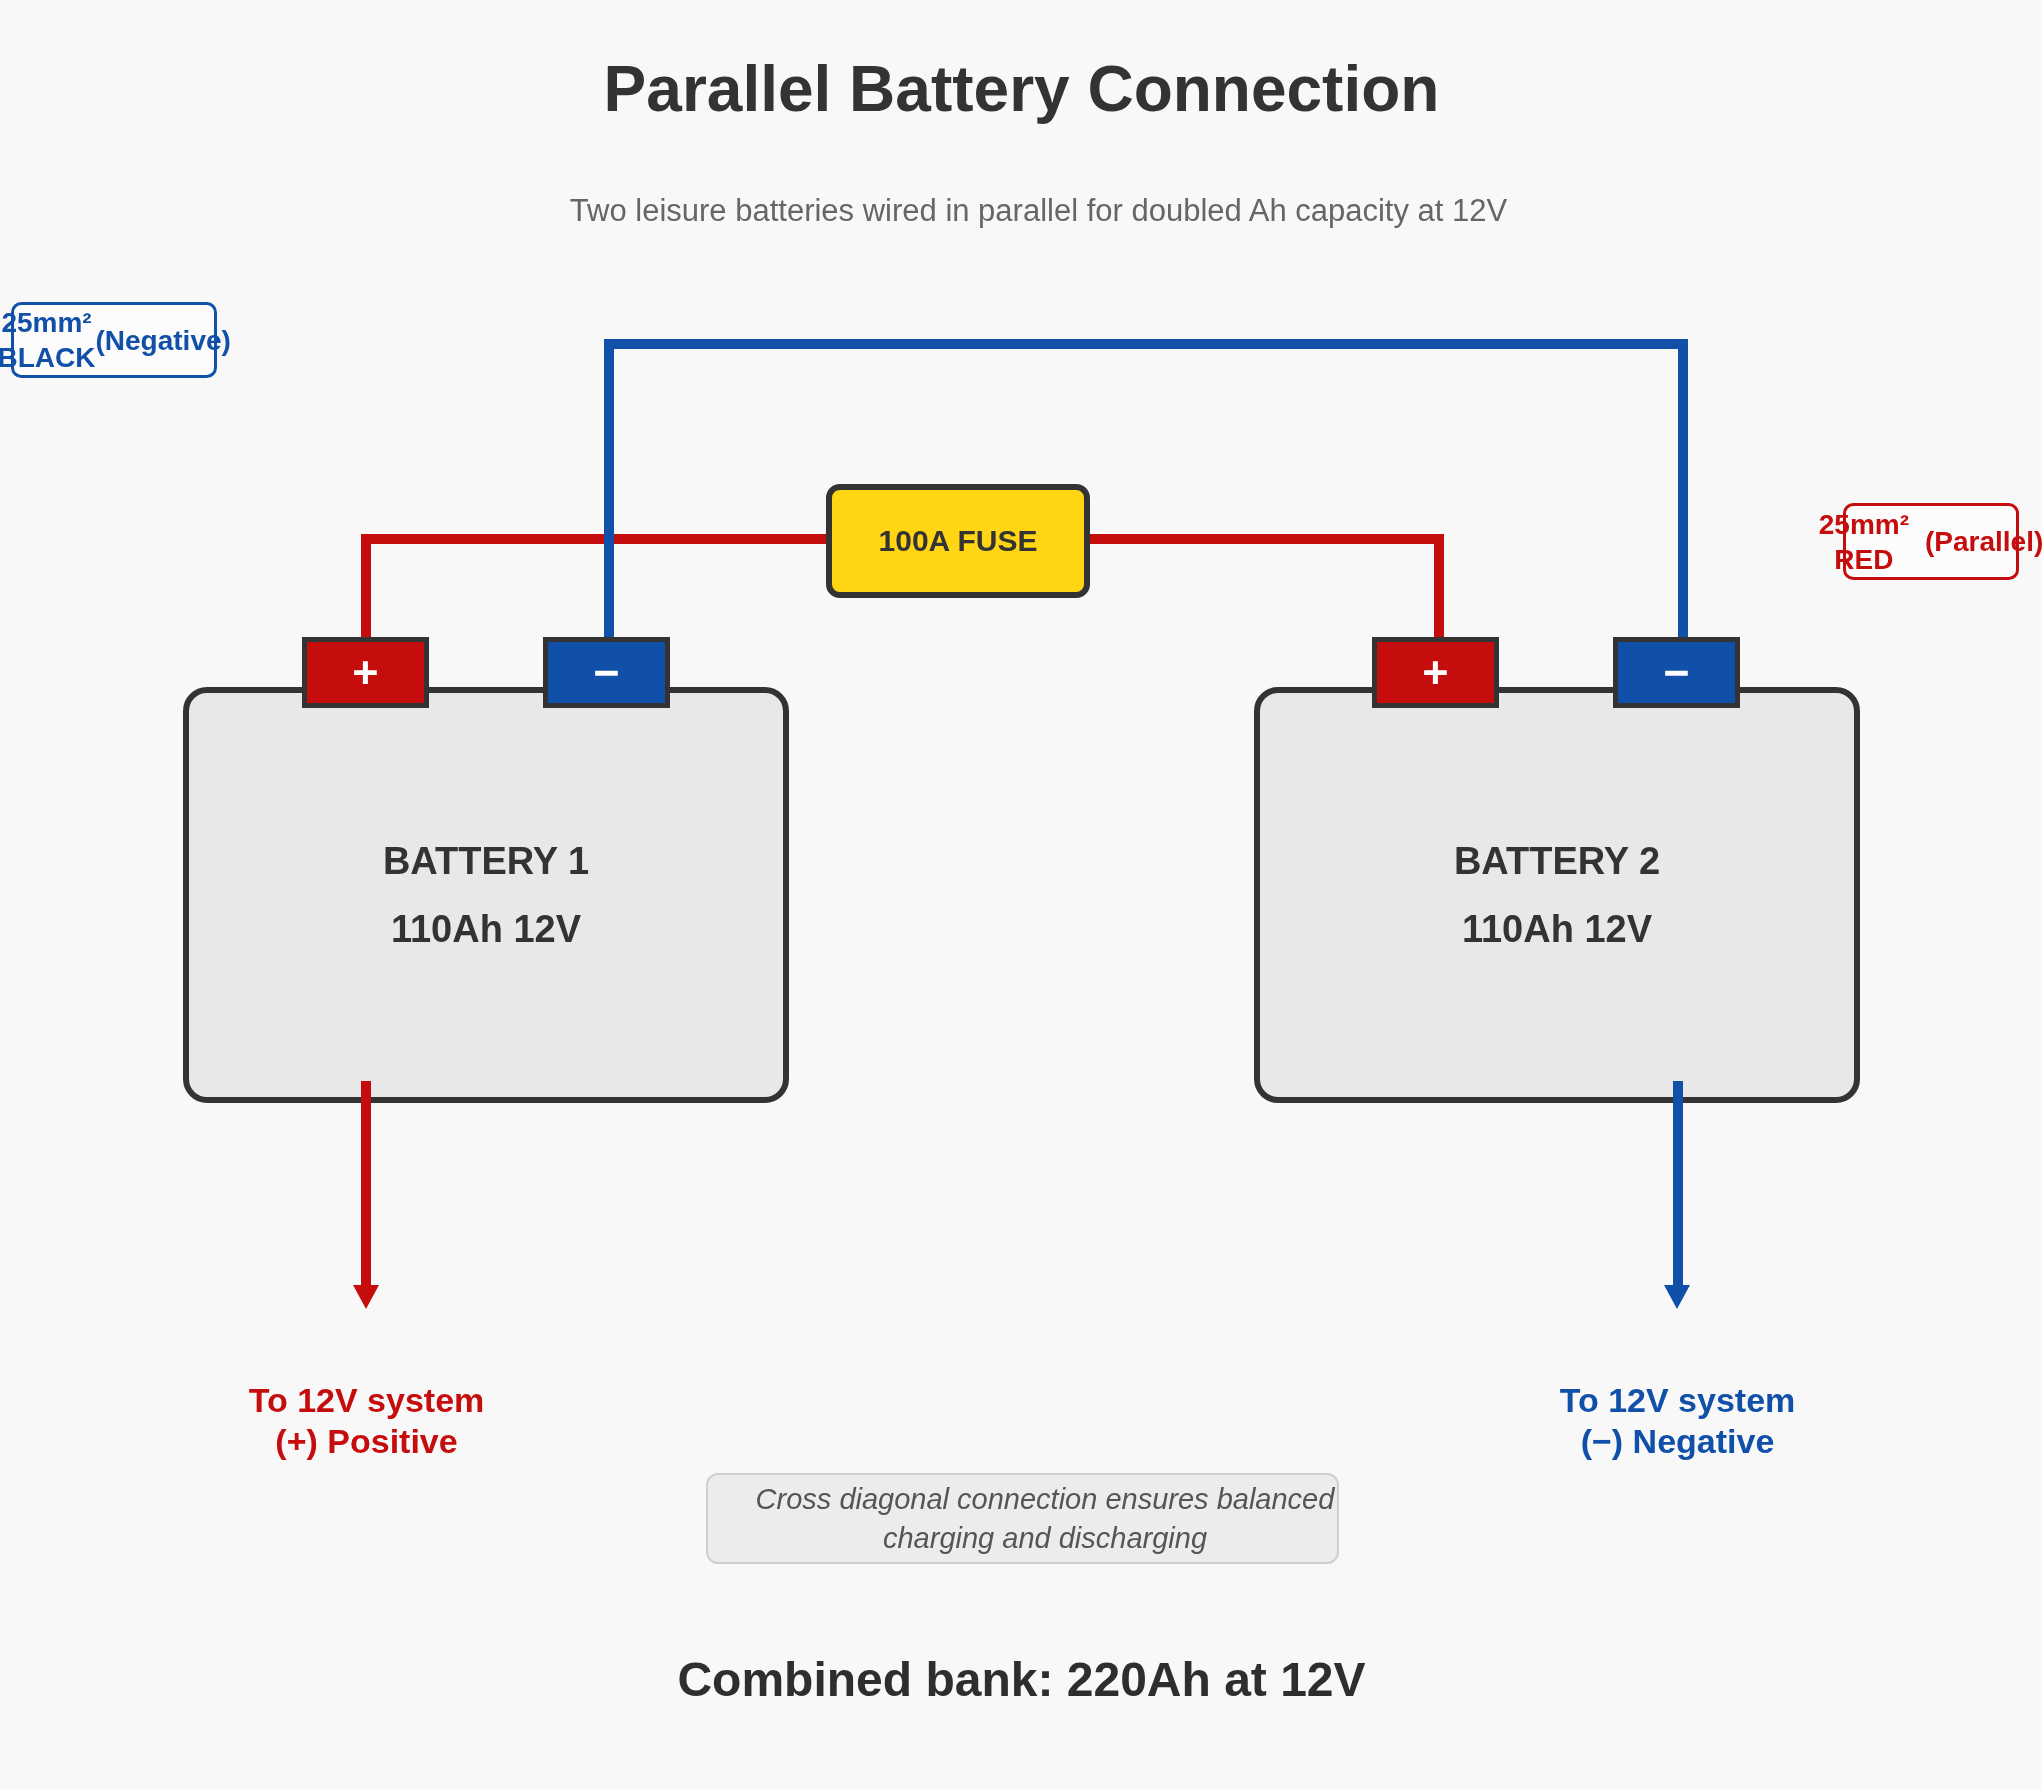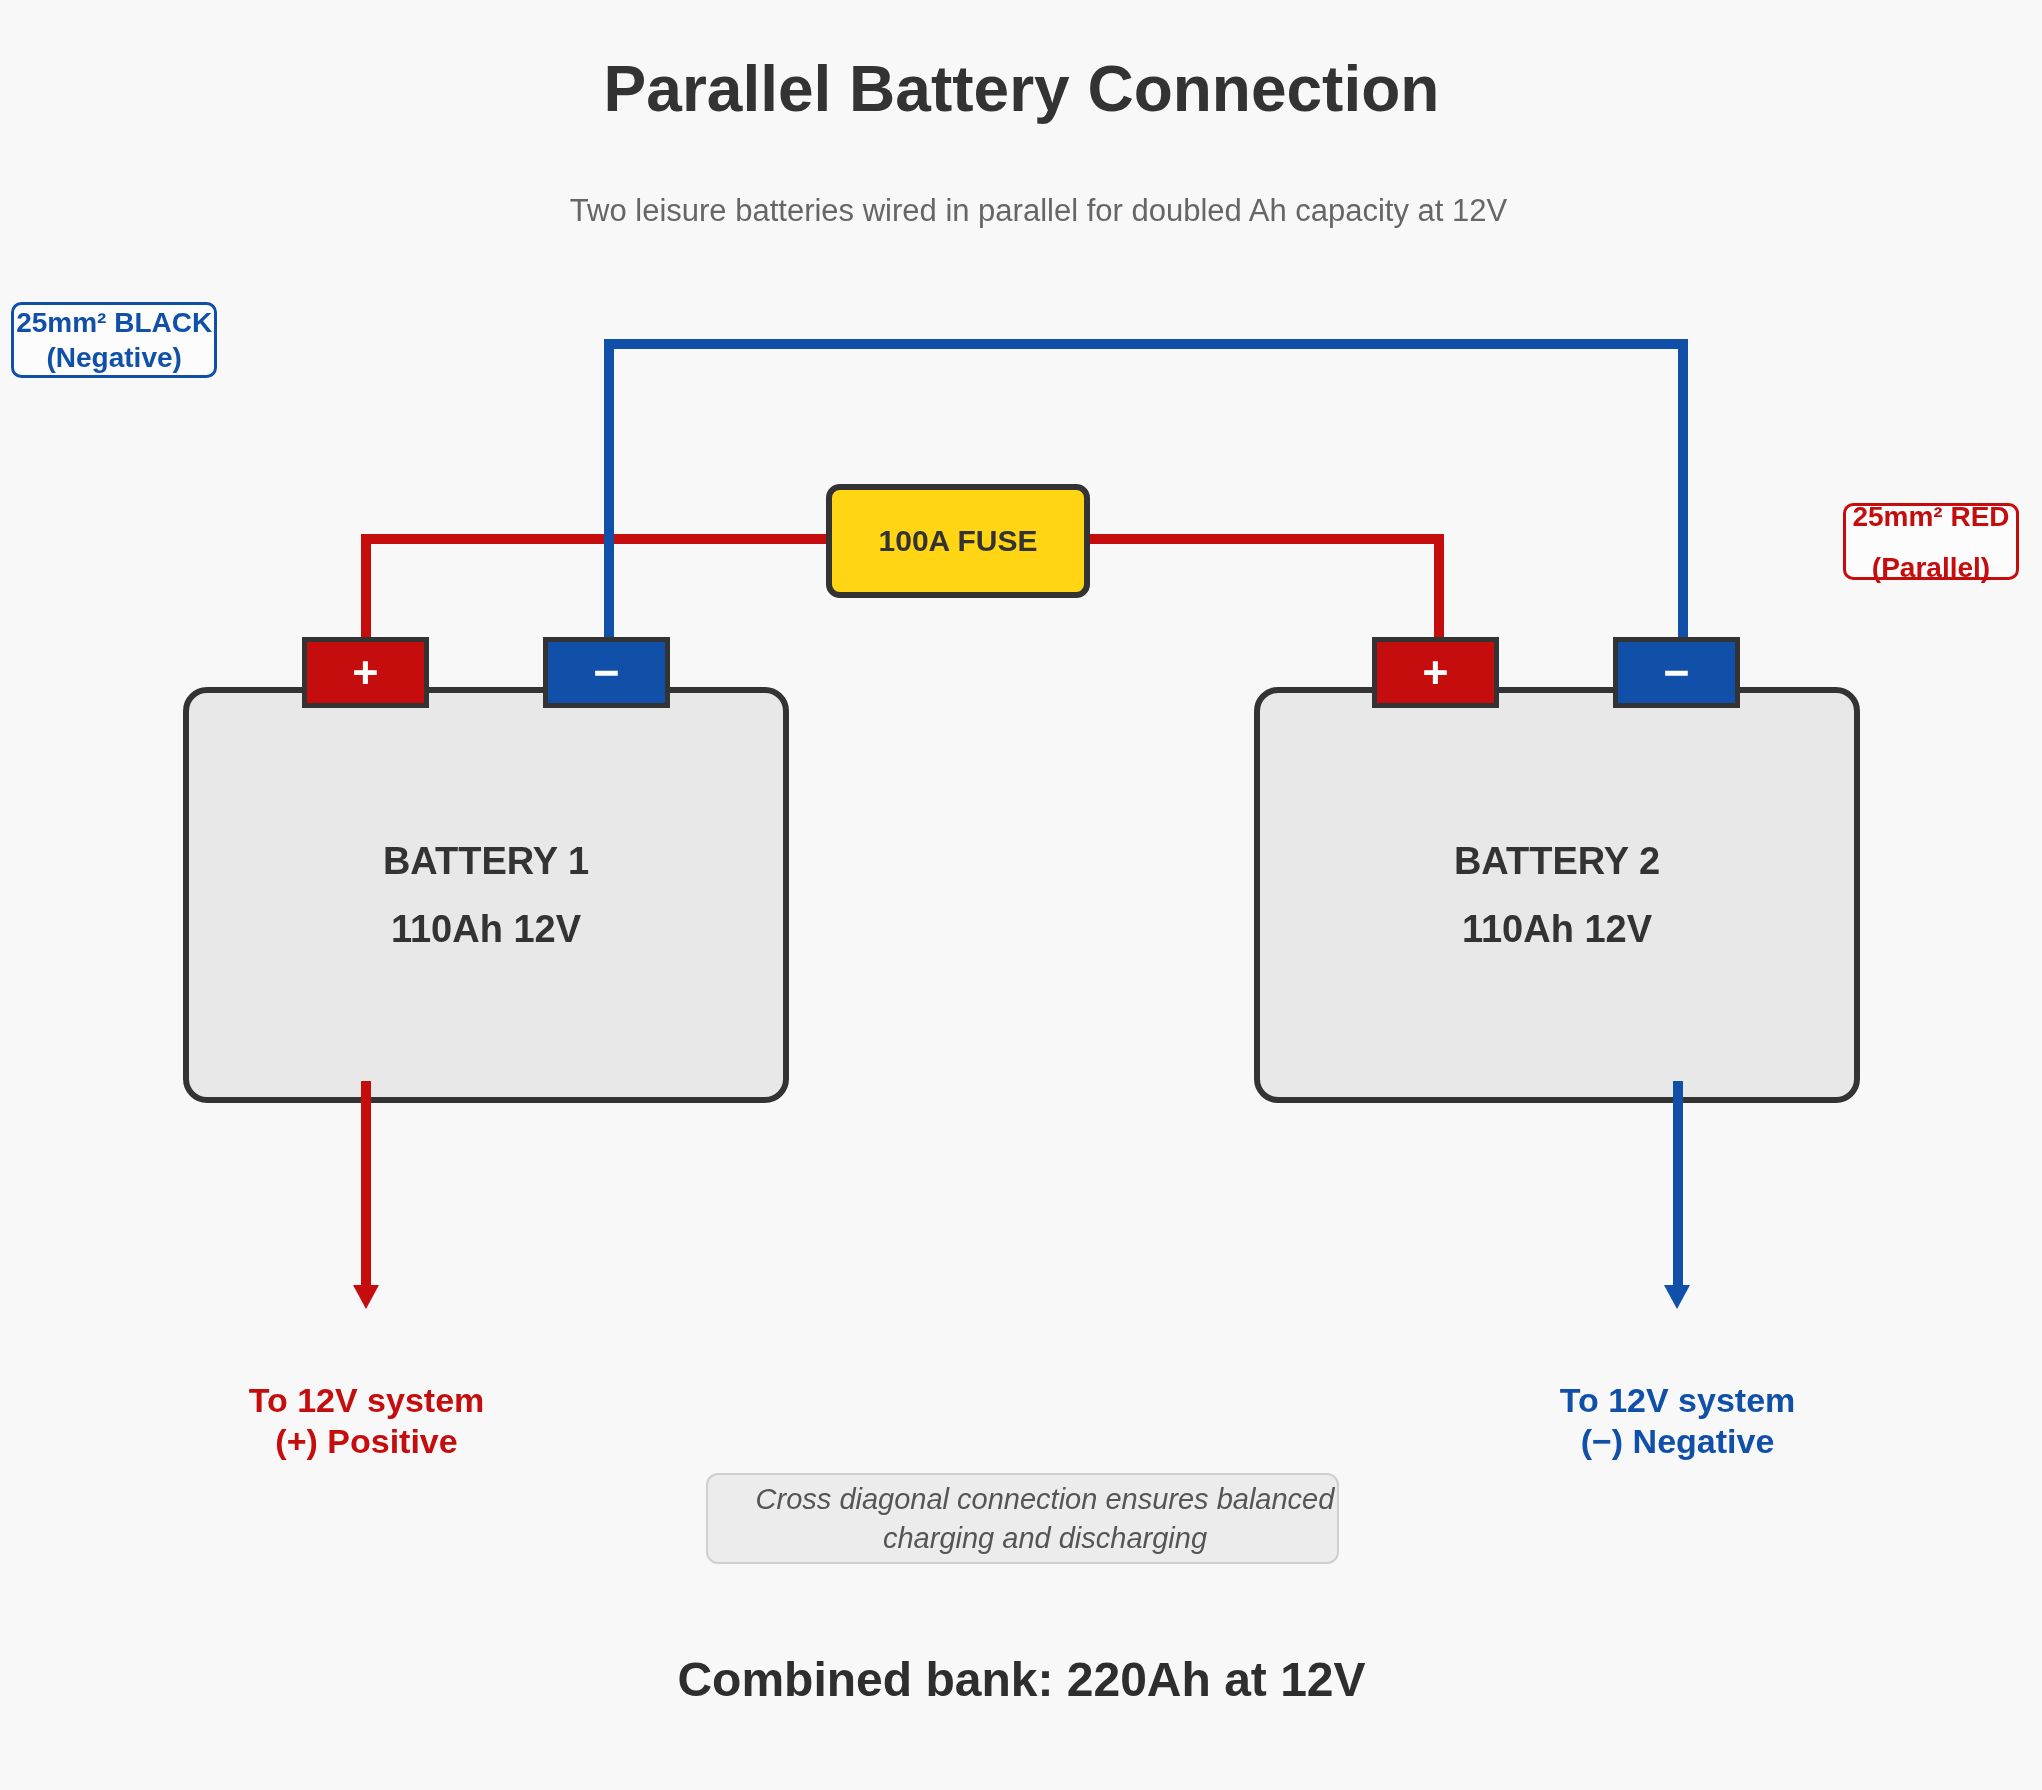--- a/index.html
+++ b/index.html
@@ -12,21 +12,21 @@
     position:absolute; top:52px; left:0; width:100%; margin:0;
     text-align:center; font-size:64px; font-weight:bold; color:#333;
   }
   .subtitle {
     position:absolute; top:176px; left:0; width:100%; margin:17px;
     text-align:center; font-size:31px; color:#666;
   }
   .cable-label {
     position:absolute; box-sizing:border-box; background:#fcfcfc;
     border-radius:10.3px; font-weight:bold; font-size:28px; line-height:35px;
-    display:flex; flex-direction:column; align-items:center; justify-content:center;
+    display:flex; flex-direction:row; align-items:center; justify-content:center;
     text-align:center;
   }
   .cable-label.neg { left:11.2px;   top:302px; width:206px; height:76px; border:3.4px solid #1150a8; color:#1150a8; }
   .cable-label.pos { left:1843px; top:503px; width:176px; height:77px; border:3.4px solid #c60d0d; color:#c60d0d;gap:16px; }
 
   .wire { position:absolute; }
   .wire.red  { background:#c60d0d; }
   .wire.blue { background:#1150a8; }
   #wire-red-h-left  { left:361px;  top:534px; width:472px;  height:10.3px; }
   #wire-red-v-left  { left:361px;  top:534px; width:10.3px;   height:108px; }

